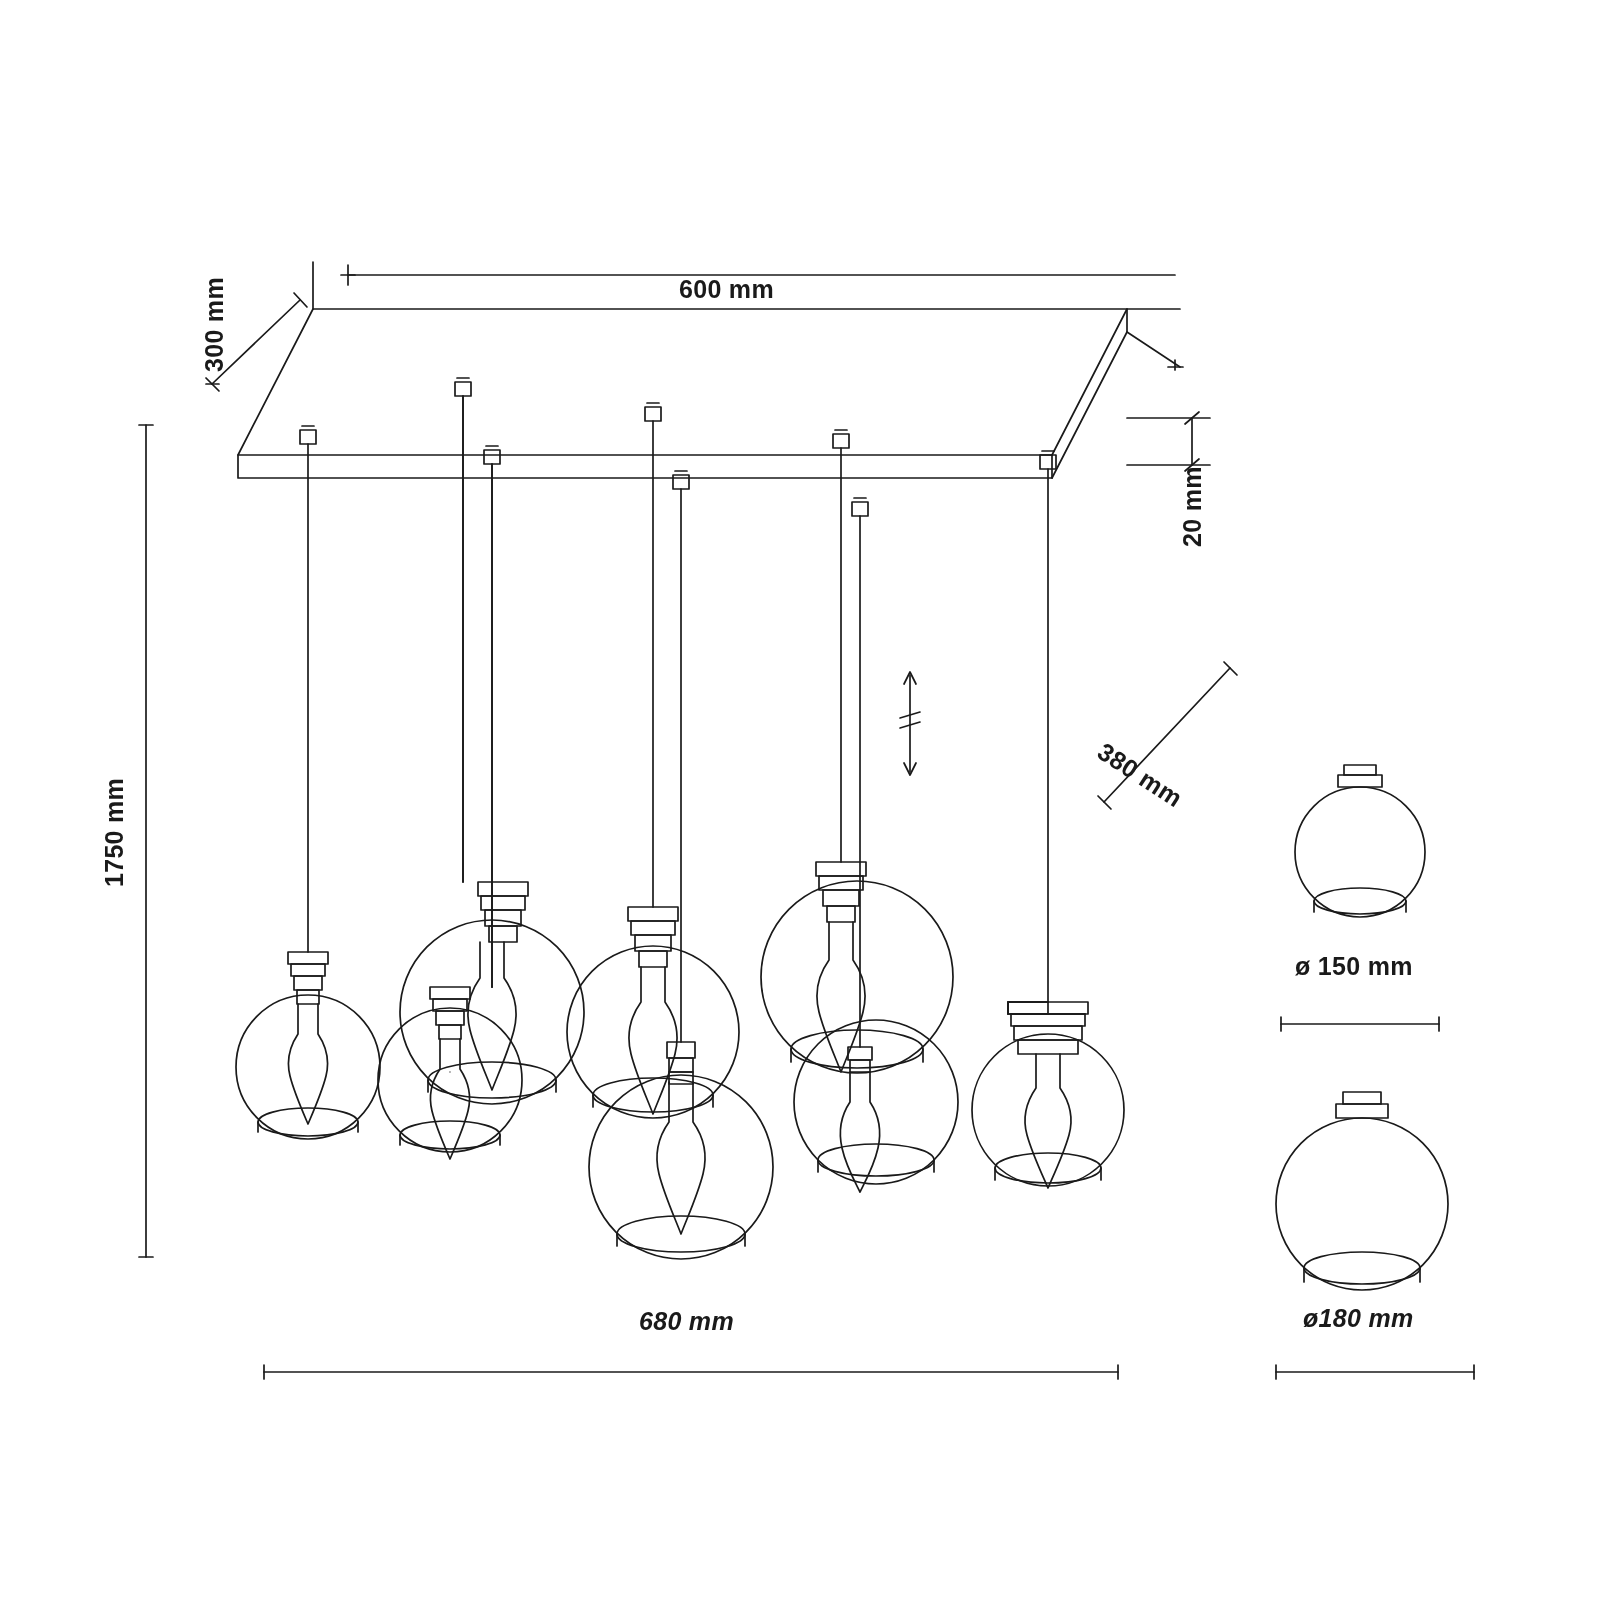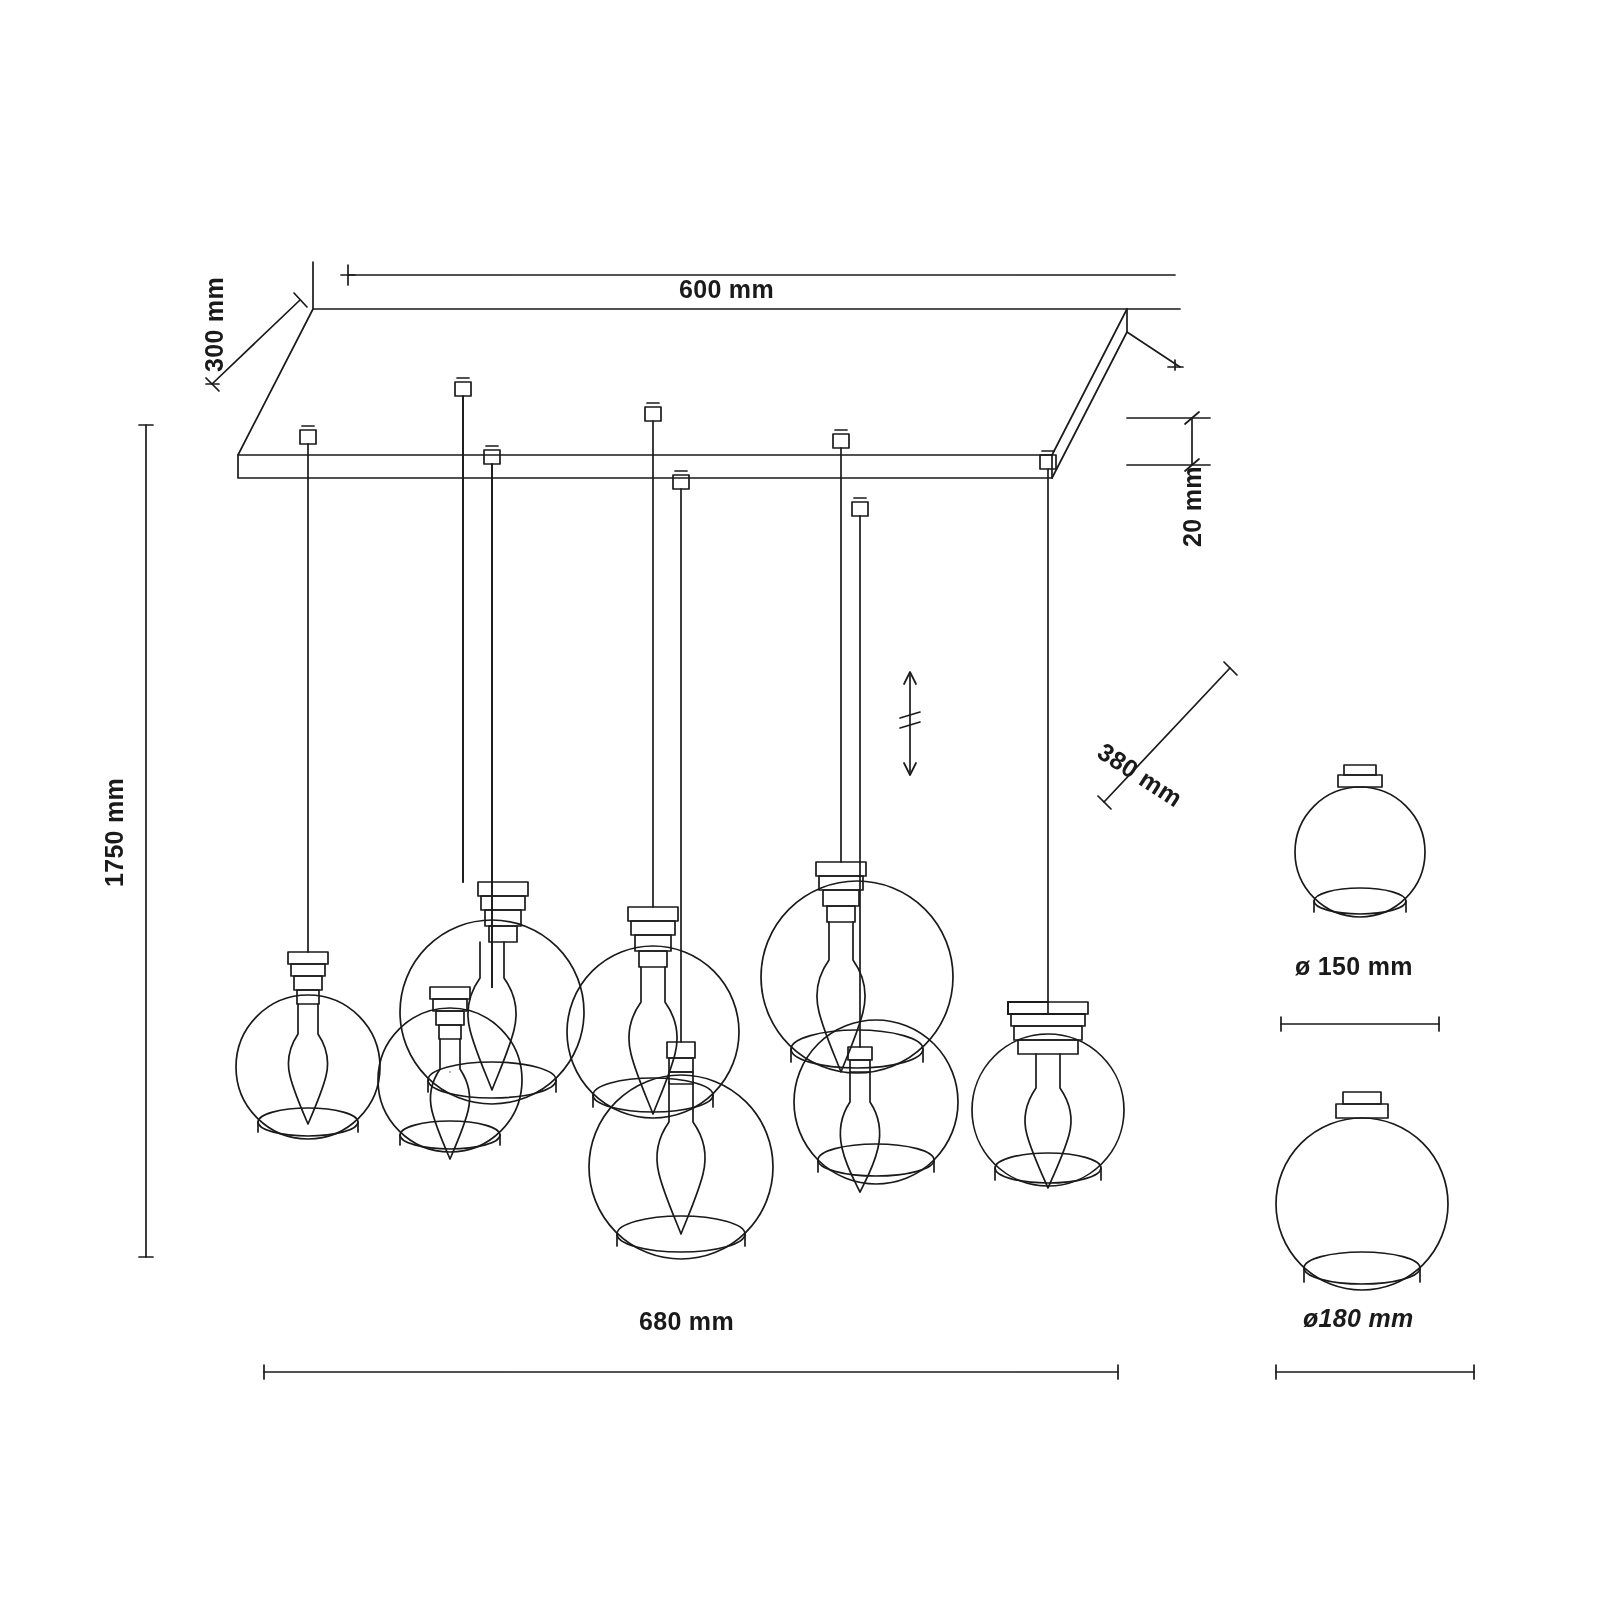--- a/index.html
+++ b/index.html
@@ -270,19 +270,19 @@
   <div class="dimlabel" style="left:679px; top:263px;">600 mm</div>
 
   <div class="dimlabel rot90" style="left:200px; top:360px;">300 mm</div>
 
   <div class="dimlabel rot90" style="left:1178px; top:535px;">20 mm</div>
 
   <div class="dimlabel rot90" style="left:100px; top:875px;">1750 mm</div>
 
   <div class="dimlabel rotdiag" style="left:1108px; top:725px;">380 mm</div>
 
-  <div class="dimlabel" style="left:639px; top:1295px;">680 mm</div>
+  <div class="dimlabel" style="left:639px; top:1295px;font-style:italic;">680 mm</div>
 
   <div class="dimlabel" style="left:1295px; top:940px;text-align:right;">ø 150 mm</div>
 
   <div class="dimlabel" style="left:1303px; top:1292px;font-style:italic;">ø180 mm</div>
 
 </div>
 
 </body></html>

